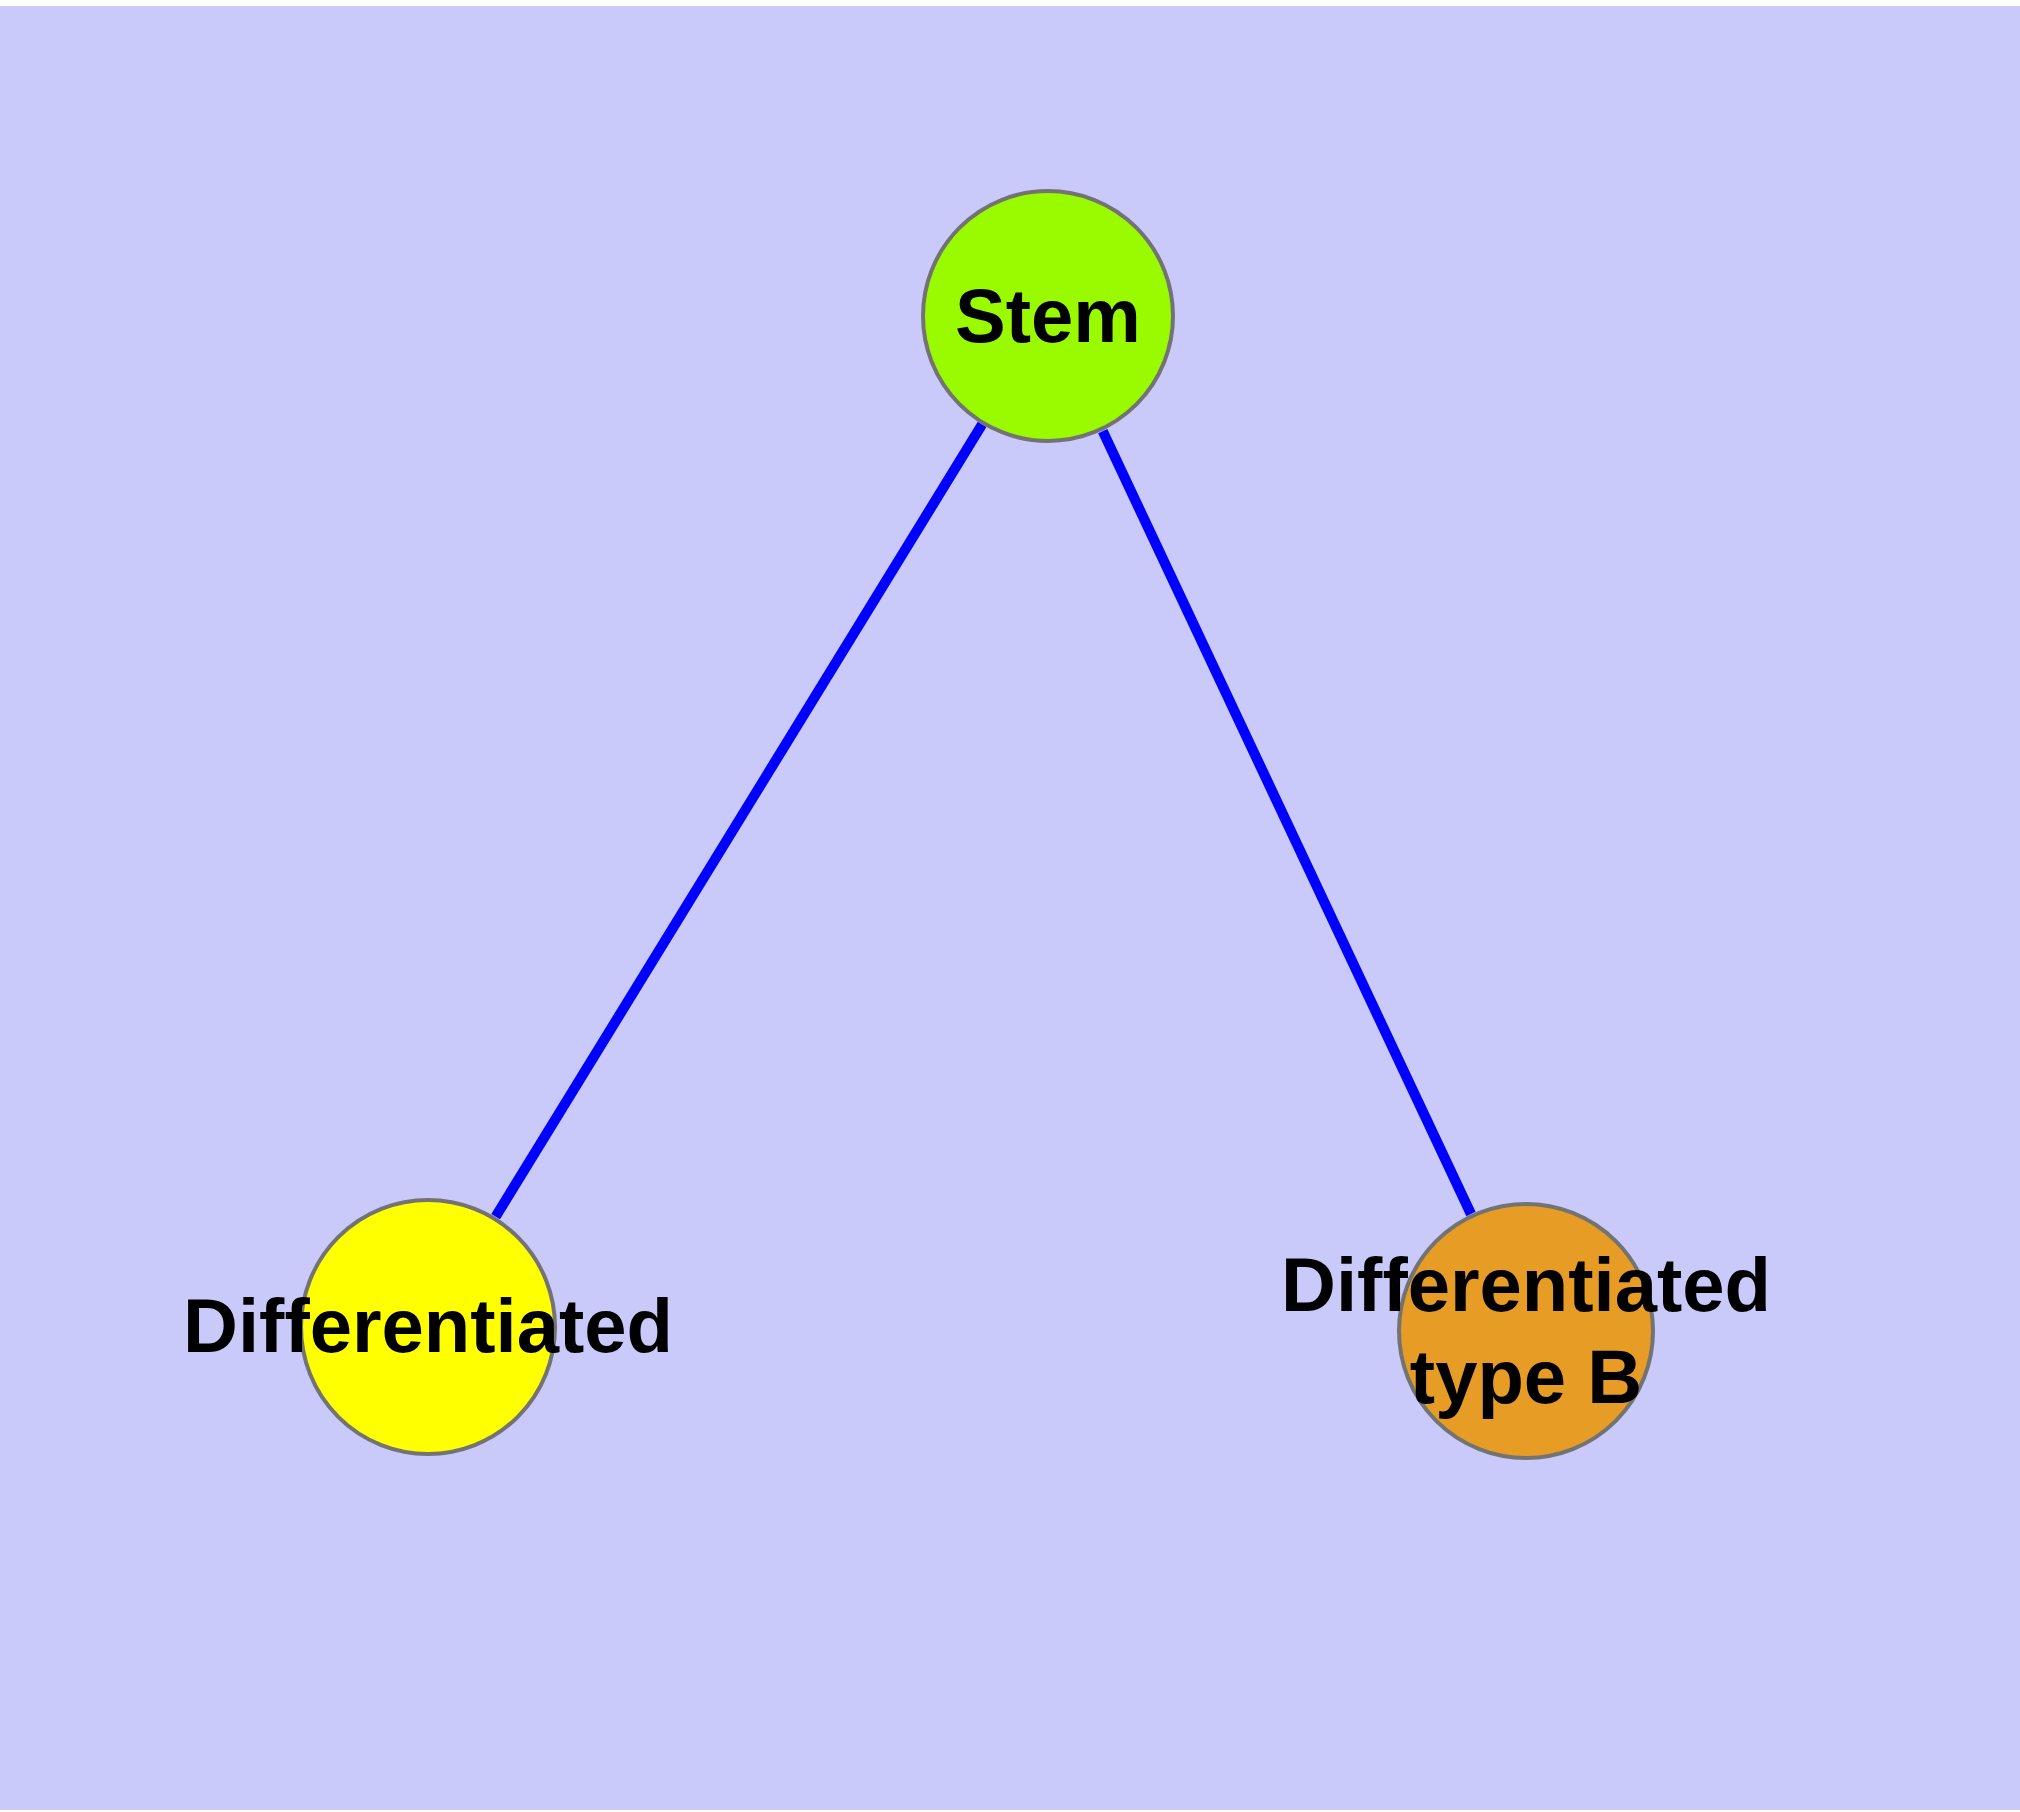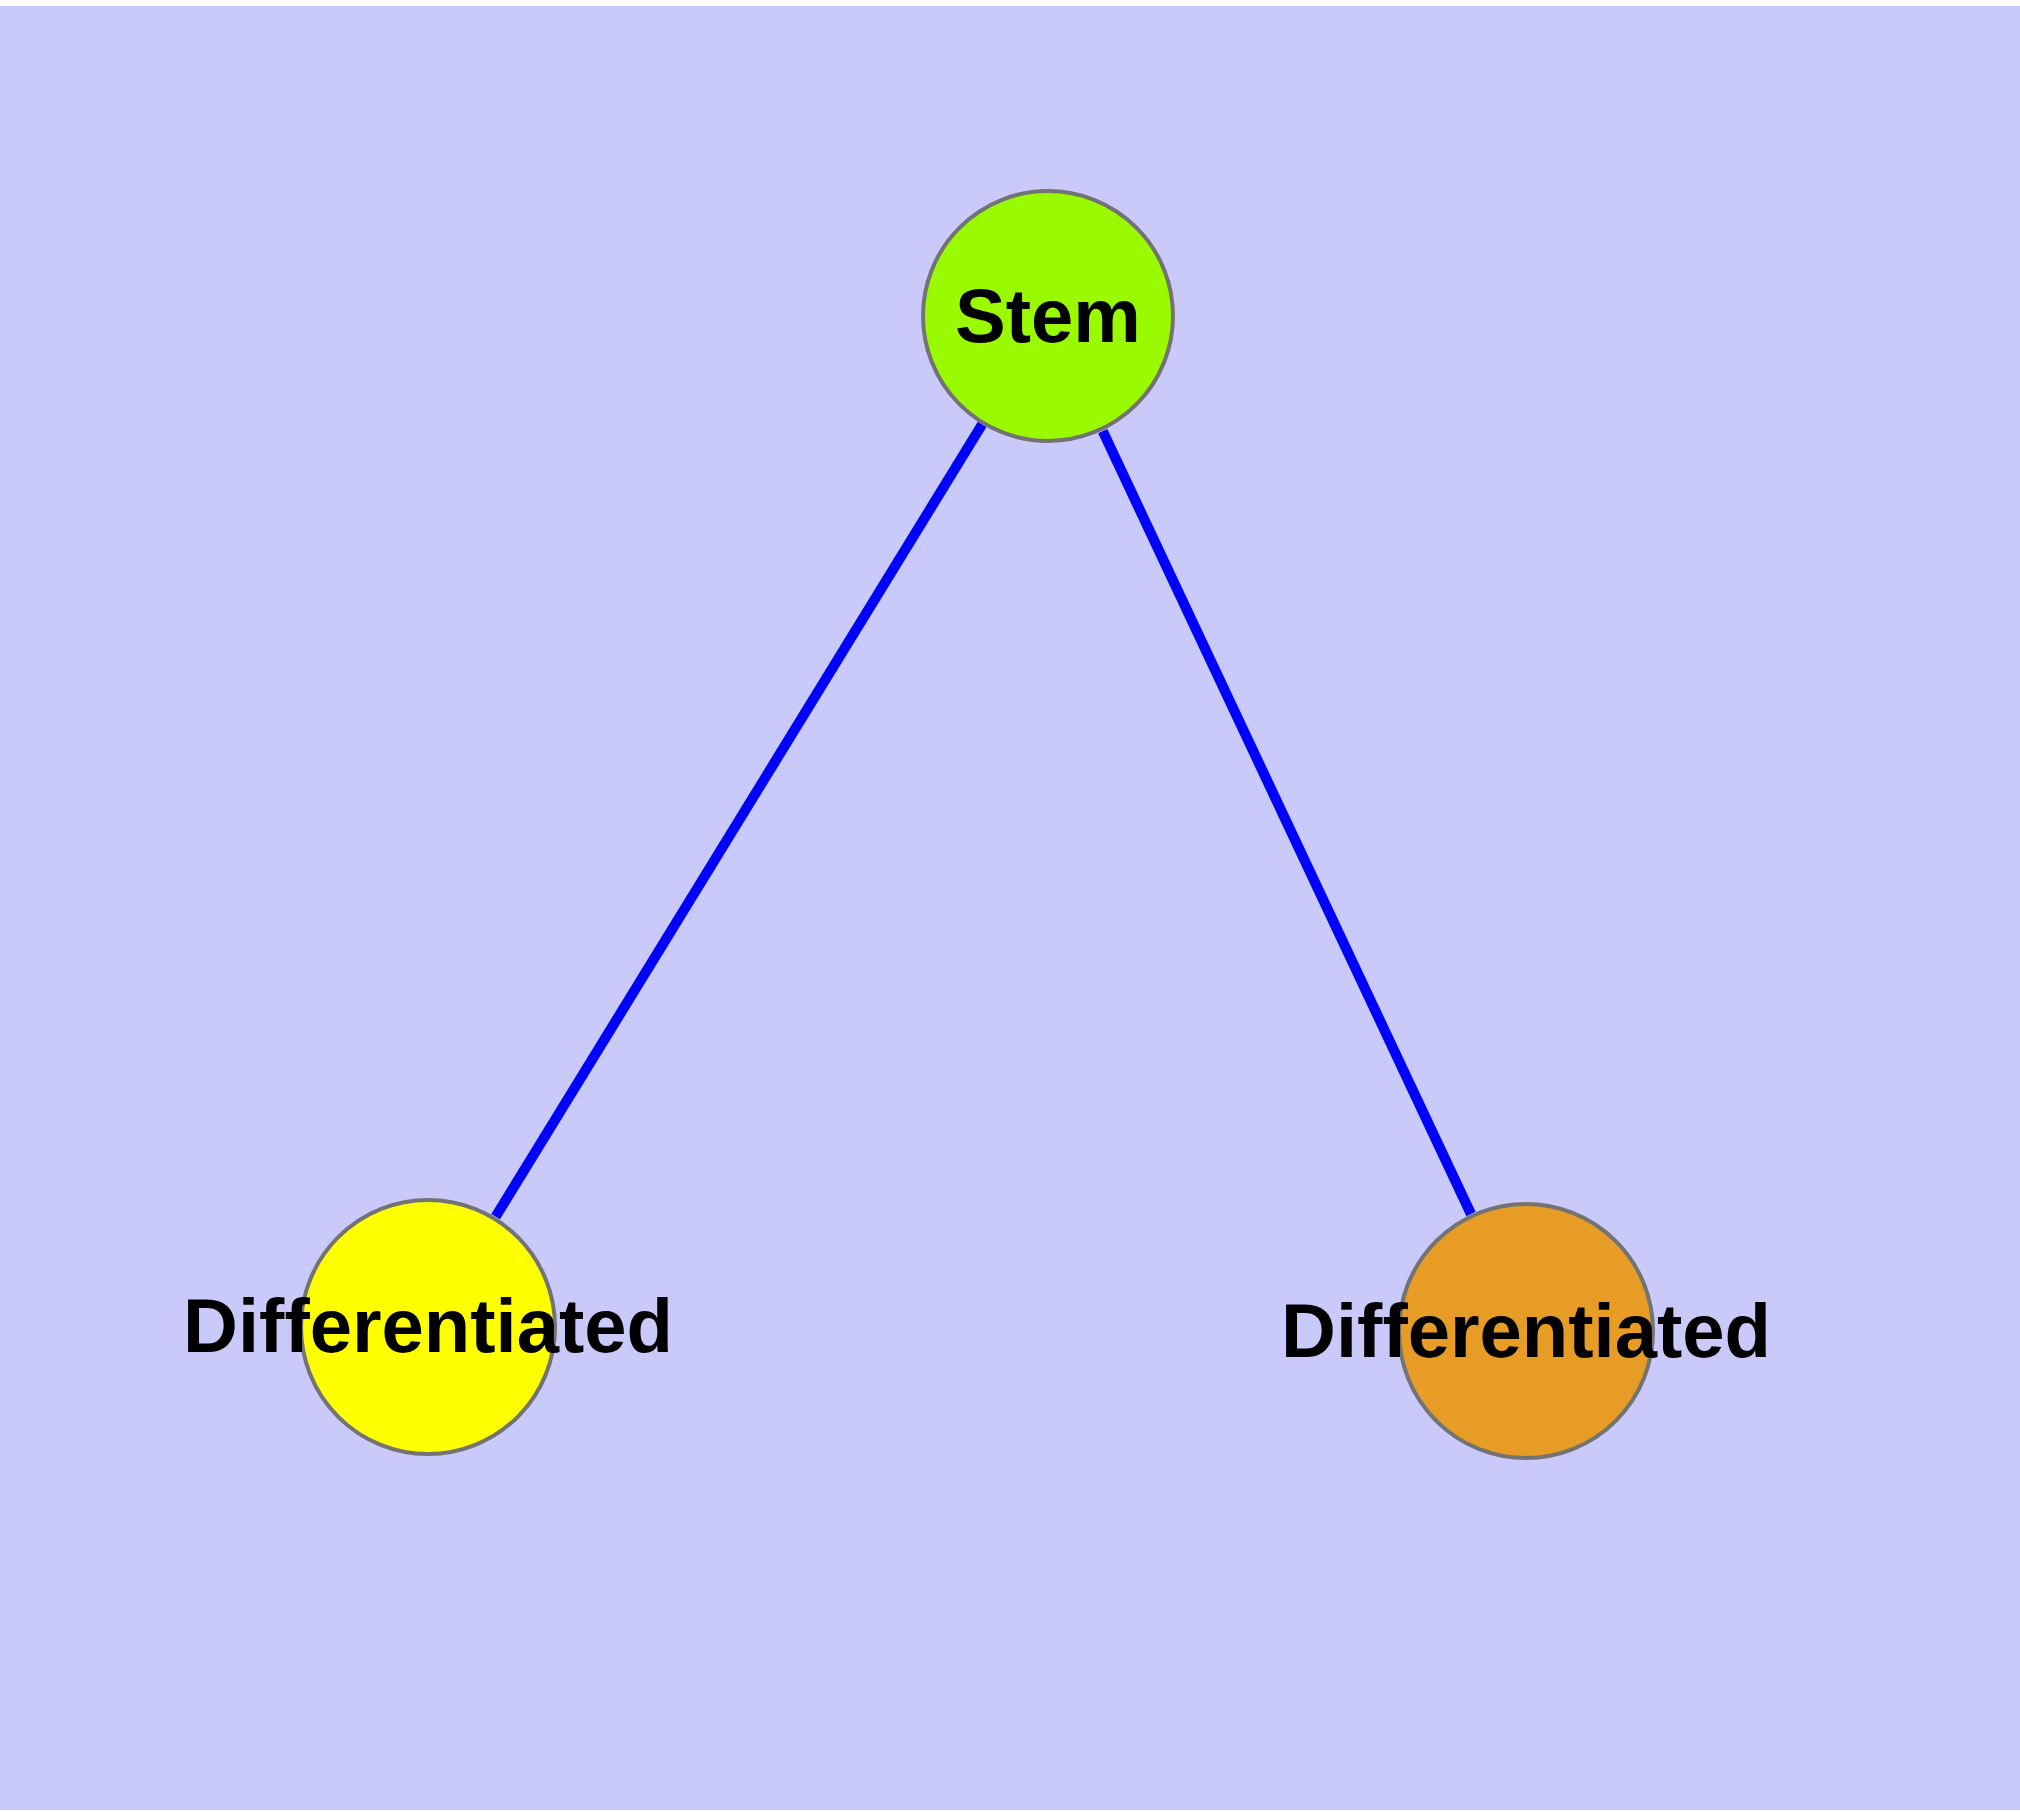--- a/index.html
+++ b/index.html
@@ -65,16 +65,17 @@
   <div class="node-label" id="label-stem" style="left: 1048px; top: 316px; color: rgb(0, 0, 0);">
     <div>Stem</div>
   </div>
 
   <div class="node-label" id="label-type-a" style="left: 428px; top: 1326px; color: rgb(0, 0, 0);">
     <div>Differentiated</div>
   </div>
 
   <div class="node-label" id="label-type-b" style="left: 1526px; top: 1331px; color: rgb(0, 0, 0);">
     <div>Differentiated</div>
+    <div>type B</div>
   </div>
 
 </div>
 
 
 </body></html>

